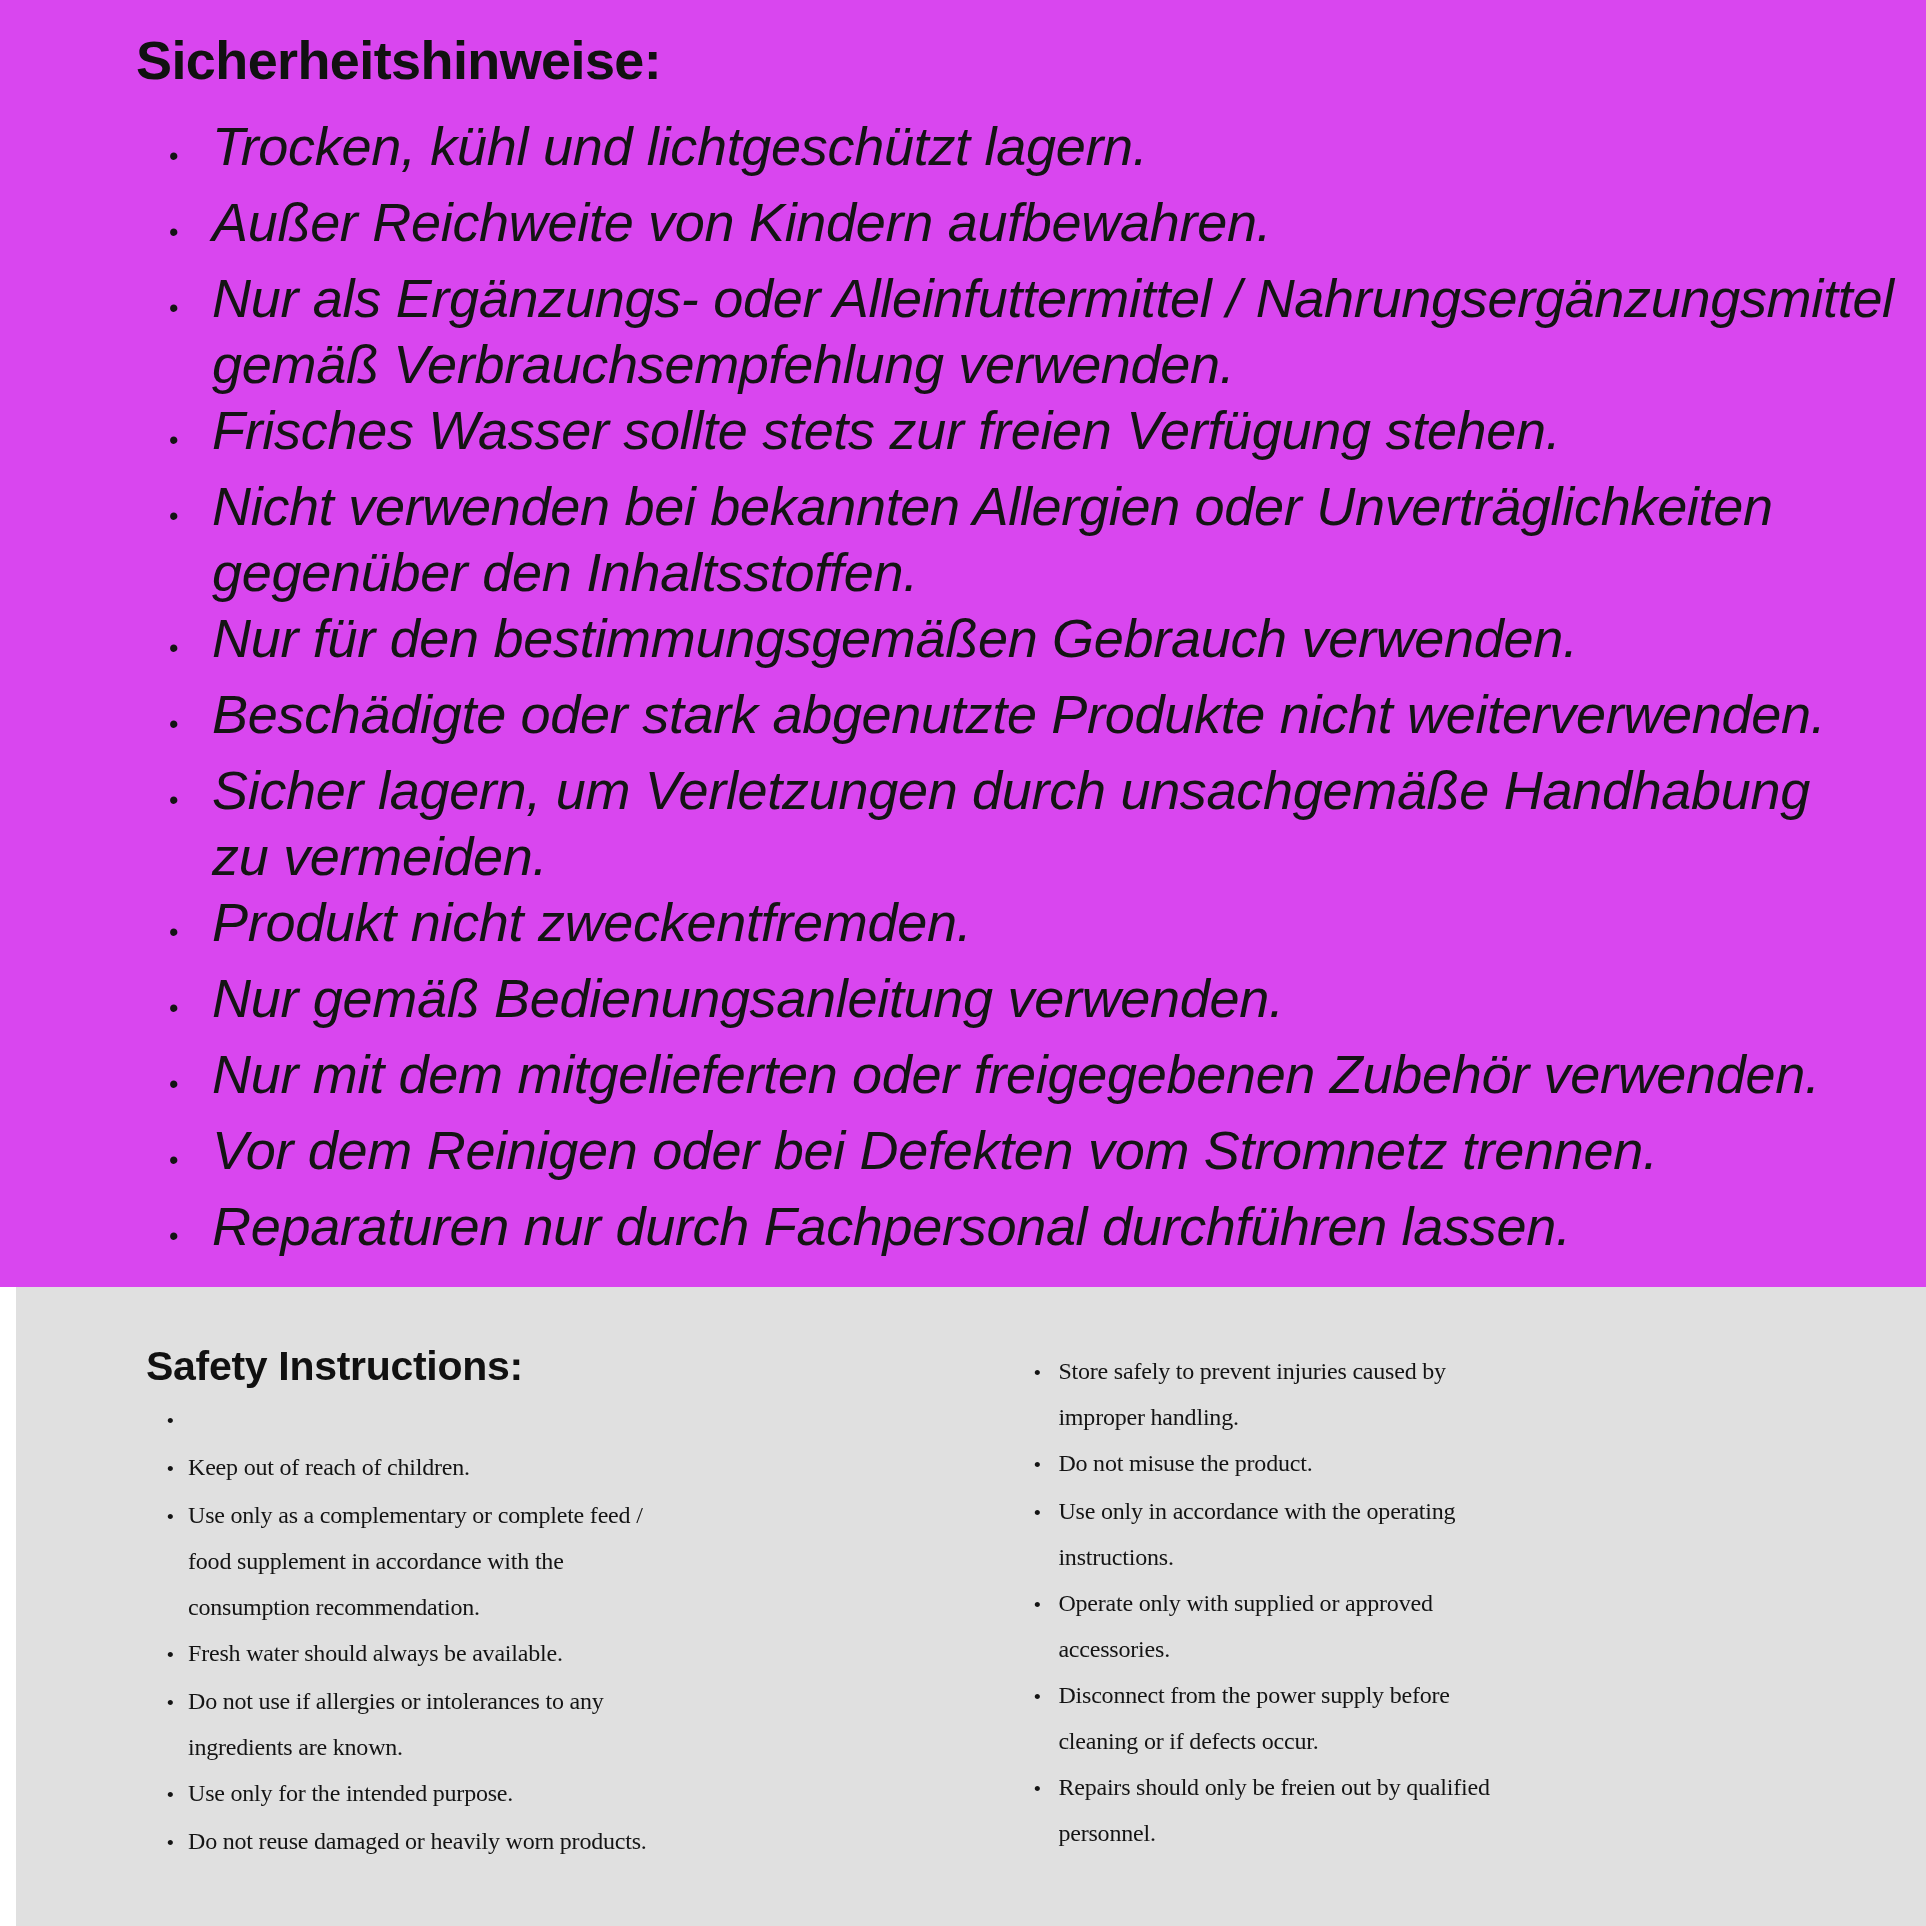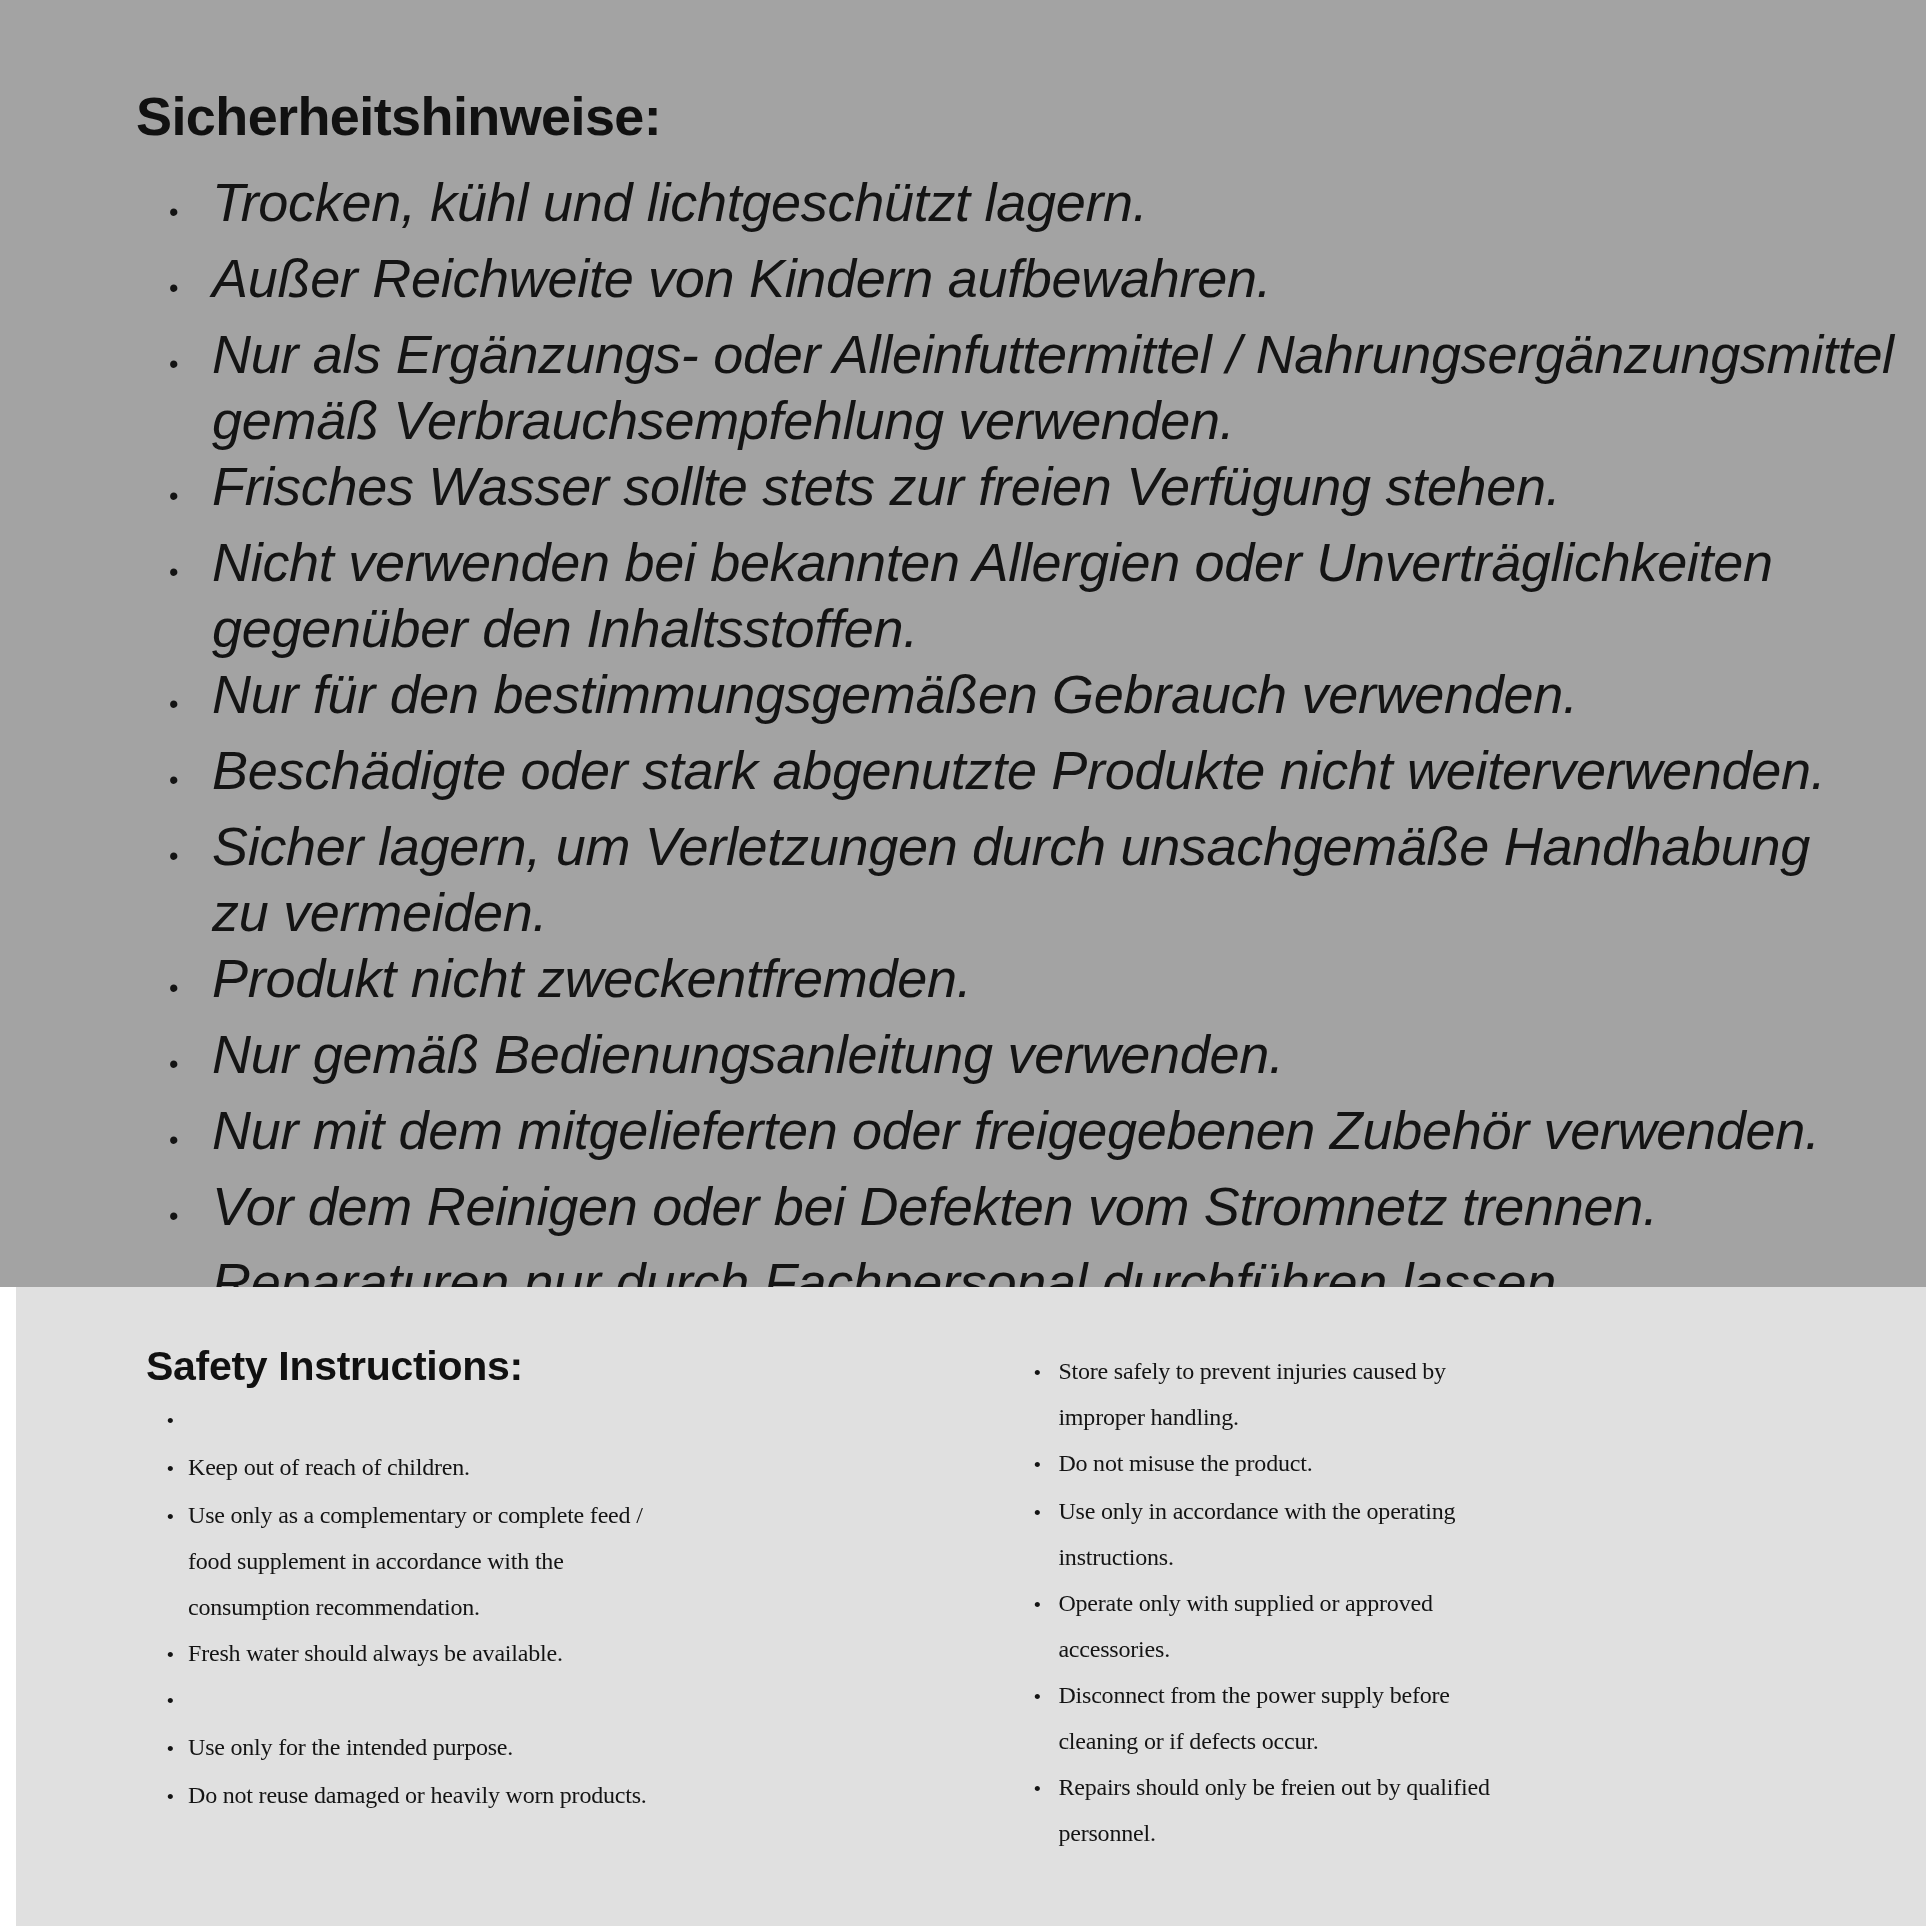--- a/index.html
+++ b/index.html
@@ -12,22 +12,22 @@
     color: #141414;
     overflow: hidden;
   }
 
   
   .german-section {
     position: absolute;
     top: 0; left: 0;
     width: 1926px;
     height: 1287px;
-    background: #a3a3a3;
-    padding: 87px 0 0 136px;
+    background: #d946ef;
+    padding: 31px 0 0 136px;
     box-sizing: border-box;
   }
   .g-title {
     font-size: 54px;
     font-weight: bold;
     line-height: 58px;
     color: #111111;
     letter-spacing: -0.6px;
   }
   .g-list {
@@ -183,20 +183,22 @@
           <span class="e-text">Use only as a complementary or complete feed /
 food supplement in accordance with the
 consumption recommendation.</span>
         </div>
         <div class="e-row">
           <span class="e-marker">•</span>
           <span class="e-text">Fresh water should always be available.</span>
         </div>
         <div class="e-row">
           <span class="e-marker">•</span>
+          <span class="e-text">Do not use if allergies or intolerances to any
+ingredients are known.</span>
         </div>
         <div class="e-row">
           <span class="e-marker">•</span>
           <span class="e-text">Use only for the intended purpose.</span>
         </div>
         <div class="e-row">
           <span class="e-marker">•</span>
           <span class="e-text">Do not reuse damaged or heavily worn products.</span>
         </div>
       </div>

